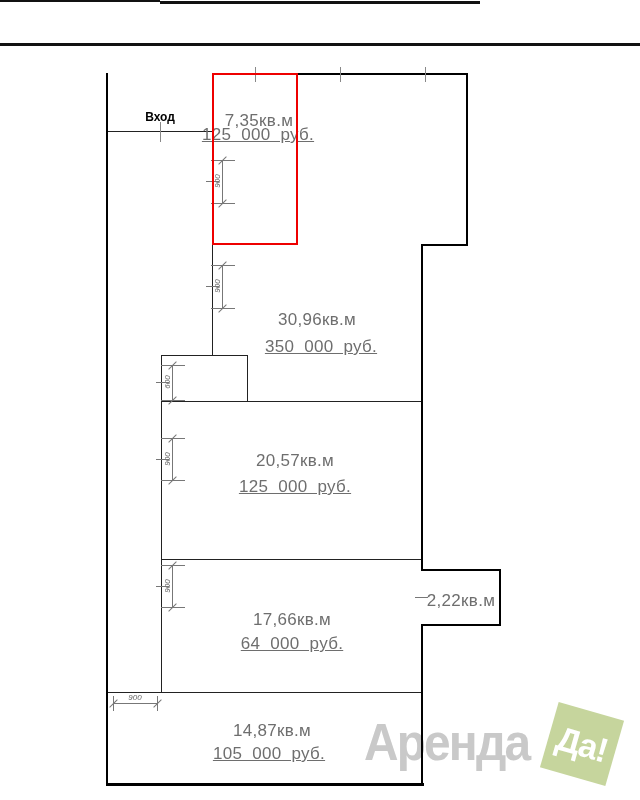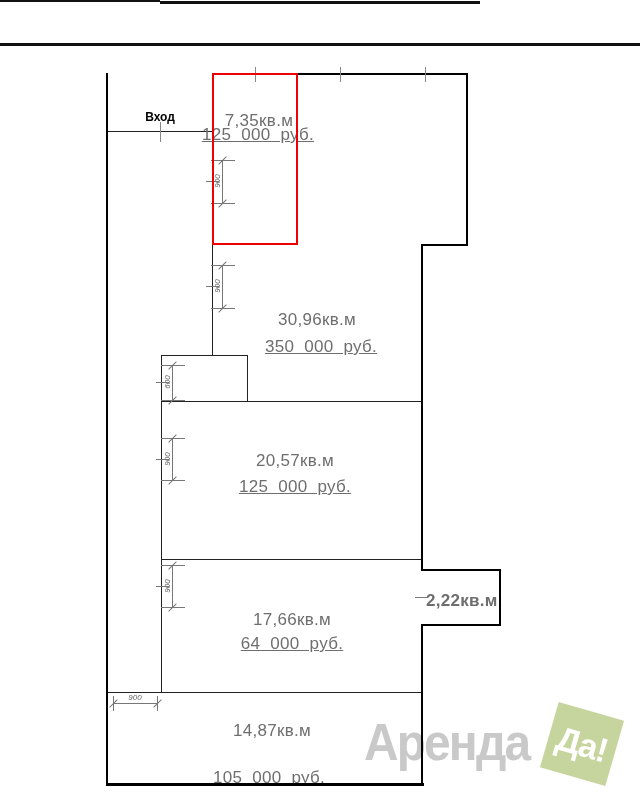--- a/index.html
+++ b/index.html
@@ -132,21 +132,21 @@
 
   <div class="abs unit-text" style="left:199px;top:111px;width:120px;">7,35кв.м</div>
   <div class="abs unit-text unit-price" style="left:198px;top:125px;width:120px;">125 000 руб.</div>
 
   <div class="abs unit-text" style="left:247px;top:310px;width:140px;">30,96кв.м</div>
   <div class="abs unit-text unit-price" style="left:251px;top:337px;width:140px;">350 000 руб.</div>
 
   <div class="abs unit-text" style="left:225px;top:451px;width:140px;">20,57кв.м</div>
   <div class="abs unit-text unit-price" style="left:225px;top:477px;width:140px;">125 000 руб.</div>
 
-  <div class="abs unit-text" style="left:426px;top:591px;width:70px;font-weight:bold;">2,22кв.м</div>
+  <div class="abs unit-text" style="left:426px;top:591px;width:70px;">2,22кв.м</div>
 
   <div class="abs unit-text" style="left:222px;top:610px;width:140px;">17,66кв.м</div>
   <div class="abs unit-text unit-price" style="left:222px;top:634px;width:140px;">64 000 руб.</div>
 
   <div class="abs unit-text" style="left:202px;top:721px;width:140px;">14,87кв.м</div>
-  <div class="abs unit-text unit-price" style="left:199px;top:744px;width:140px;margin-top:24px;">105 000 руб.</div>
+  <div class="abs unit-text unit-price" style="left:199px;top:744px;width:140px;">105 000 руб.</div>
 
 </div>
 
 </body></html>

